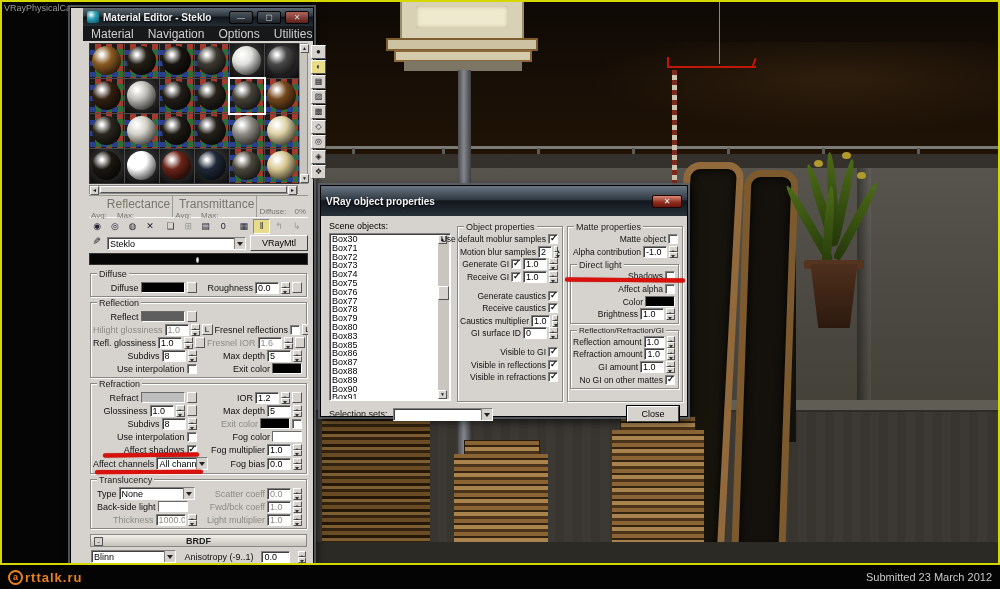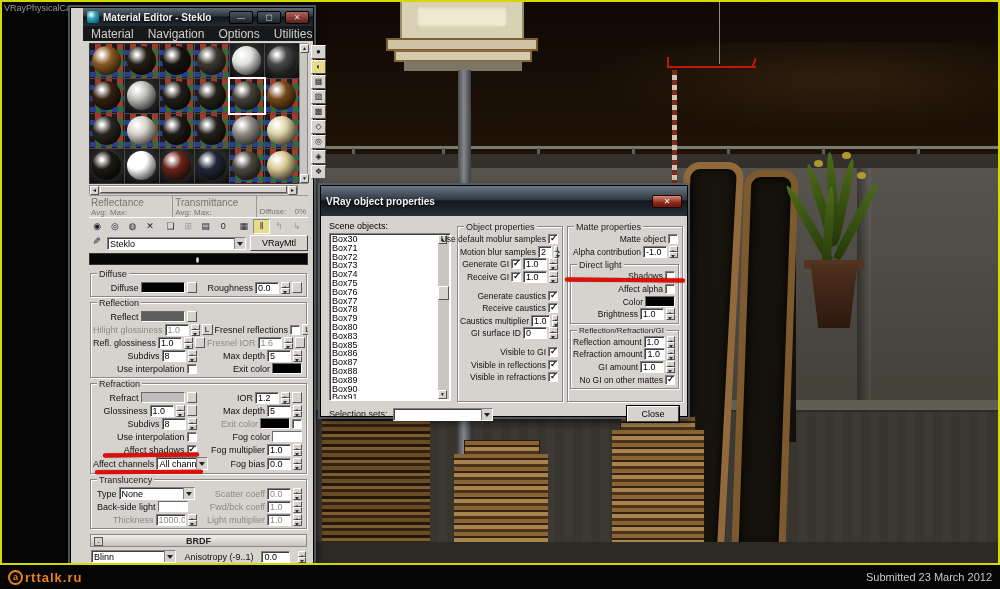--- a/index.html
+++ b/index.html
@@ -117,22 +117,22 @@
   .hscroll { position:absolute; left:0; top:142px; width:209px; height:9px; background:#c9c6c0; border:1px solid #888;
     display:flex; justify-content:space-between; }
   .sarw { width:9px; height:9px; background:#d6d3ce; border:1px solid; border-color:#fff #555 #555 #fff; font-size:5px; line-height:7px; text-align:center; color:#222; flex:none; }
   .hthumb { flex:1; margin:0 1px; background:#d6d3ce; border:1px solid; border-color:#fff #555 #555 #fff; }
   .sidebar { position:absolute; left:222px; top:2px; width:15px; display:flex; flex-direction:column; gap:1px; }
   .sidebtn { width:15px; height:14px; background:#d6d3ce; border:1px solid; border-color:#fff #555 #555 #fff;
     font-size:8px; line-height:12px; text-align:center; color:#222; }
   .sidebtn.active { background:#e8dc8a; }
   .stats { display:flex; height:22px; border-top:1px solid #9a9a94; margin-top:2px; color:#75756c; }
   .stats .scol { flex:1; padding:1px 2px; border-right:1px solid #9a9a94; }
-  .stats .r1 { font-size:10px; }
-  .stats .r2 { font-size:8px; display:flex; gap:3px; }
+  .stats .r1 { font-size:12px;text-align:right; }
+  .stats .r2 { font-size:8px; display:flex; gap:10px; }
   .stats .dif { display:flex; gap:8px; font-size:8px; padding:1px 2px; align-items:flex-end; }
   .mtools { display:flex; gap:1px; align-items:center; height:17px; border-top:1px solid #fff; }
   .tbtn { width:17px; height:15px; background:#d6d3ce; border:1px solid #d6d3ce; font-size:9px; line-height:13px; text-align:center; color:#223; }
   .tbtn:nth-child(4n) { margin-right:3px; }
   .tbtn.active { background:#e8dc8a; border-color:#888 #fff #fff #888; }
   .tbtn.d { color:#999; }
   .namerow { display:flex; align-items:center; gap:4px; height:16px; margin-top:1px; }
   .eyed { width:14px; font-size:10px; transform:rotate(90deg); color:#222; }
   .banner { height:12px; margin-top:2px; background:#060606; border:1px solid #333; position:relative; }
   .banner::after { content:""; position:absolute; left:49%; top:3px; width:3px; height:6px;

